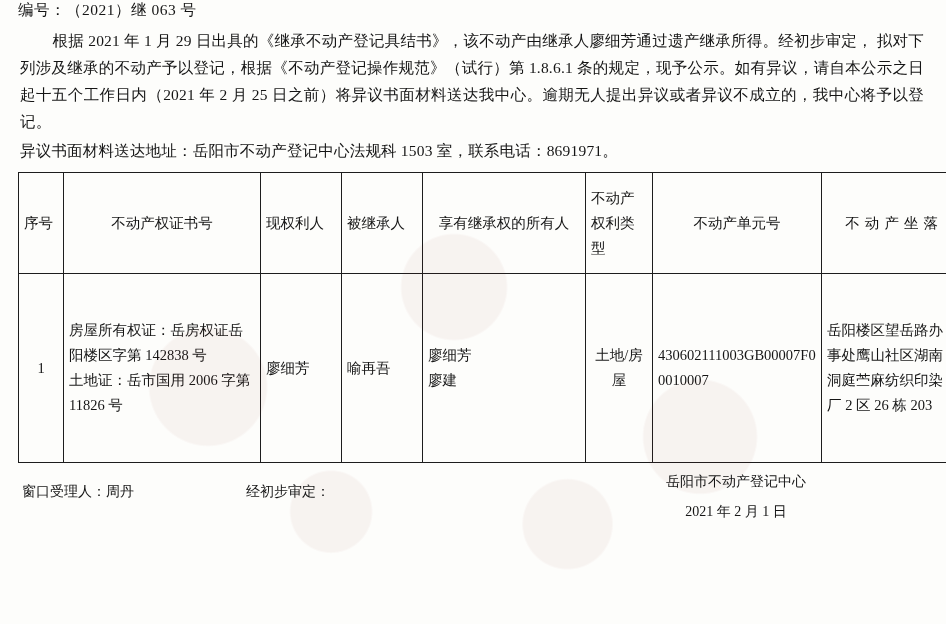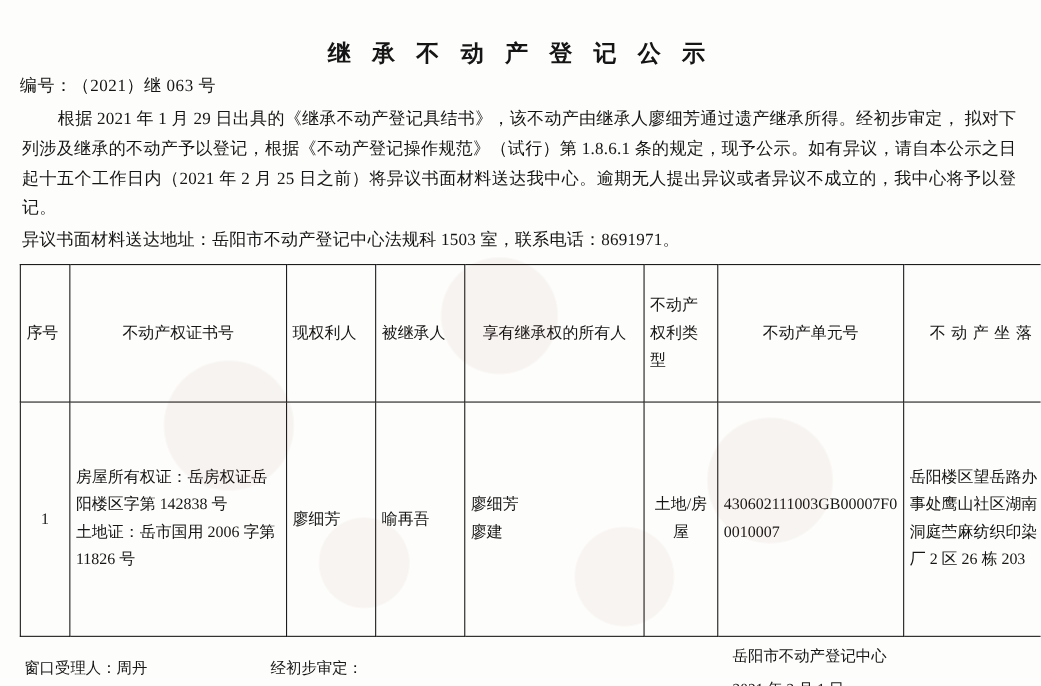--- a/index.html
+++ b/index.html
@@ -75,21 +75,21 @@
     border-collapse: collapse;
     width: 910px;
     margin-top: 2px;
     table-layout: fixed;
   }
   table.main th, table.main td {
     border: 1.3px solid #1d1d1d;
     font-size: 14.5px;
     font-weight: normal;
     vertical-align: middle;
-    padding: 16px 5px;
+    padding: 4px 5px;
     line-height: 25px;
   }
   th.h-seq, td.c-seq { width: 34px; text-align: center; }
   th.h-cert, td.c-cert { width: 186px; }
   th.h-owner, td.c-owner { width: 70px; }
   th.h-dec, td.c-dec { width: 70px; }
   th.h-heir, td.c-heir { width: 152px; }
   th.h-type, td.c-type { width: 56px; text-align: center; }
   th.h-unit, td.c-unit { width: 158px; margin-left: 23px; }
   th.h-loc, td.c-loc { width: 130px; }
@@ -117,29 +117,29 @@
   .footer .f-mid {
     position: absolute;
     left: 228px;
     top: 10px;
   }
   .footer .f-right {
     position: absolute;
     left: 648px;
     top: -6px;
     line-height: 30px;
+    text-align: center;
   }
 </style>
 </head>
 <body>
 
 <div class="page">
   <div class="watermark"></div>
 
-  <div class="doc-title">继 承 不 动 产 登 记 公 示</div>
 
   <div class="doc-number">编号：（2021）继 063 号</div>
 
   <div class="body-text"><span class="indent"></span><span>根据 2021 年 1 月 29 日出具的《继承不动产登记具结书》，该不动产由继承人廖细芳通过遗产继承所得。经初步审定， 拟对下列涉及继承的不动产予以登记，根据《不动产登记操作规范》（试行）第 1.8.6.1 条的规定，现予公示。如有异议，请自本公示之日起十五个工作日内（2021 年 2 月 25 日之前）将异议书面材料送达我中心。逾期无人提出异议或者异议不成立的，我中心将予以登记。</span></div>
 
   <div class="addr-line">异议书面材料送达地址：岳阳市不动产登记中心法规科 1503 室，联系电话：8691971。</div>
 
   <table class="main">
     <thead>
       <tr class="headrow">

